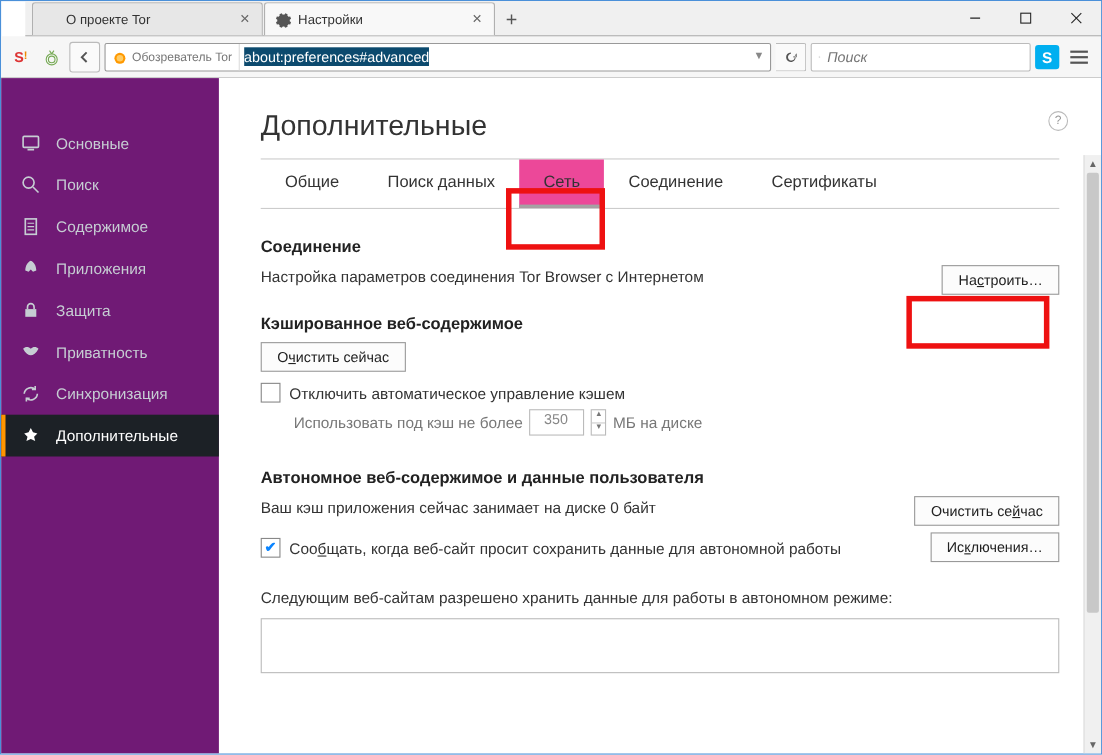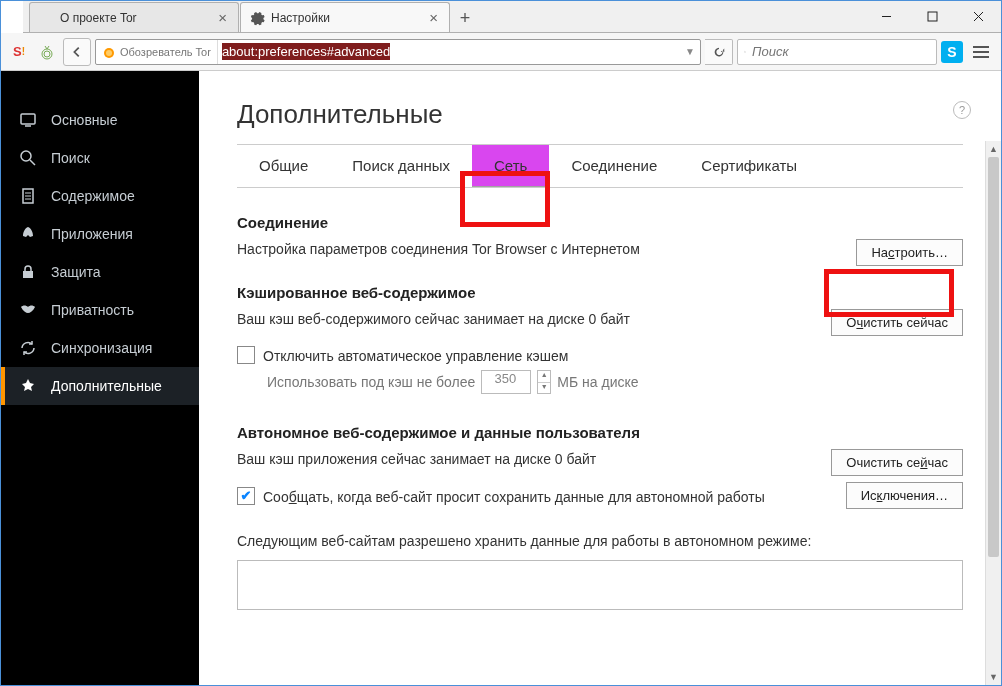--- a/index.html
+++ b/index.html
@@ -21,46 +21,46 @@
   .window-controls { position:absolute; top:0; right:0; height:30px; display:flex; z-index:50; }
 
   
   .toolbar { height: 38px; background:#f6f6f6; border-bottom:1px solid #ccc; display:flex; align-items:center; padding:0 6px; gap:4px; }
   .tb-icon { width:24px; height:24px; display:flex; align-items:center; justify-content:center; border-radius:3px; }
   .tb-icon svg { width:16px; height:16px; }
   .back-btn { width:28px; height:28px; border:1px solid #bbb; border-radius:3px; display:flex; align-items:center; justify-content:center; background:#fafafa; }
   .urlbar-wrap { flex:1; height:26px; border:1px solid #999; background:#fff; display:flex; align-items:center; border-radius:2px; }
   .identity { display:flex; align-items:center; gap:4px; padding:0 6px; font-size:11px; color:#777; border-right:1px solid #ddd; height:100%; }
   .identity .onion-icon { width:14px; height:14px; }
-  .url-selected { background:#7f1d1d; color:#fff; padding:1px 0; }
+  .url-selected { background:#0c4a6e; color:#fff; padding:1px 0; }
   .url-display { flex:1; font-size:13px; padding:2px 4px; white-space:nowrap; overflow:hidden; }
   .dropdown-arrow { width:20px; text-align:center; color:#888; font-size:10px; }
   .reload-btn { width:28px; height:26px; border:1px solid #bbb; border-left:none; display:flex; align-items:center; justify-content:center; background:#fafafa; border-radius:0 2px 2px 0; }
   .searchbar { width:200px; height:26px; border:1px solid #bbb; background:#fff; display:flex; align-items:center; border-radius:2px; padding:0 6px; gap:6px; }
   .searchbar input { border:none; outline:none; flex:1; font-size:13px; font-style:italic; color:#888; }
   .skype-icon { width:22px; height:22px; background:#00aff0; border-radius:3px; display:flex; align-items:center; justify-content:center; color:#fff; font-weight:bold; font-size:14px; }
   .hamburger { width:28px; height:26px; display:flex; flex-direction:column; justify-content:center; align-items:center; gap:3px; }
   .hamburger span { width:16px; height:2px; background:#555; }
 
   
   .main { display:flex; height: calc(686px - 32px - 38px - 2px); }
-  .sidebar { width:198px; background:#000000; color:#c6cdd3; padding-top:30px; }
+  .sidebar { width:198px; background:#701a75; color:#c6cdd3; padding-top:40px; }
   .side-item { display:flex; align-items:center; gap:14px; padding:10px 18px; font-size:14px; cursor:pointer; }
   .side-item.active { background:#1c2126; color:#fff; border-left:4px solid #ff9500; padding-left:14px; }
   .side-item .s-icon { width:18px; height:18px; display:flex; align-items:center; justify-content:center; }
   .side-item .s-icon svg { width:18px; height:18px; fill:#c6cdd3; stroke:#c6cdd3; }
   .side-item.active .s-icon svg { fill:#fff; stroke:#fff; }
 
   .content { flex:1; background:#fff; padding:28px 38px 10px 38px; overflow-y:auto; position:relative; }
   .page-title { font-size:26px; font-weight:300; color:#333; margin-bottom:14px; }
   .help-icon { position:absolute; top:30px; right:30px; width:18px; height:18px; border:1px solid #bbb; border-radius:50%; font-size:11px; color:#999; display:flex; align-items:center; justify-content:center; }
 
   .subtabs { border-top:1px solid #ccc; border-bottom:1px solid #ccc; display:flex; gap:0; margin-bottom:26px; }
   .subtab { padding:12px 22px; font-size:15px; color:#333; cursor:pointer; }
-  .subtab.active { background:#d946ef; border-bottom:1px solid #a3a3a3; }
+  .subtab.active { background:#ec4899; border-bottom:3px solid #a3a3a3; }
 
   .section-head { font-size:15px; font-weight:bold; color:#222; margin-bottom:8px; margin-top:18px; }
   .section-row { display:flex; align-items:flex-start; justify-content:space-between; margin-bottom:6px; }
   .section-text { font-size:14px; color:#333; line-height:1.5; flex:1; }
   .btn { border:1px solid #999; background:#fcfcfc; padding:5px 14px; font-size:13px; color:#222; cursor:pointer; white-space:nowrap; }
   .btn u { text-decoration:underline; }
 
   .check-row { display:flex; align-items:flex-end; gap:8px; margin:10px 0 6px 0; }
   .checkbox { width:18px; height:18px; border:1px solid #888; display:flex; align-items:center; justify-content:center; }
   .checkbox.checked::after { content:"✔"; color:#0a84ff; font-size:13px; font-weight:bold; }
@@ -259,21 +259,20 @@
       </div>
 
       <div class="section-head">Соединение</div>
       <div class="section-row">
         <div class="section-text">Настройка параметров соединения Tor Browser с Интернетом</div>
         <button class="btn">На<u>с</u>троить…</button>
       </div>
 
       <div class="section-head">Кэшированное веб-содержимое</div>
       <div class="section-row">
-        <div class="section-text">Ваш кэш веб-содержимого сейчас занимает на диске 0 байт</div>
         <button class="btn">О<u>ч</u>истить сейчас</button>
       </div>
       <div class="check-row">
         <div class="checkbox"></div>
         <div class="check-label">Отключить автоматическое управление кэшем</div>
       </div>
       <div class="cache-row">
         <span>Использовать под кэш не более</span>
         <span class="num-input">350</span>
         <span class="spinner">

